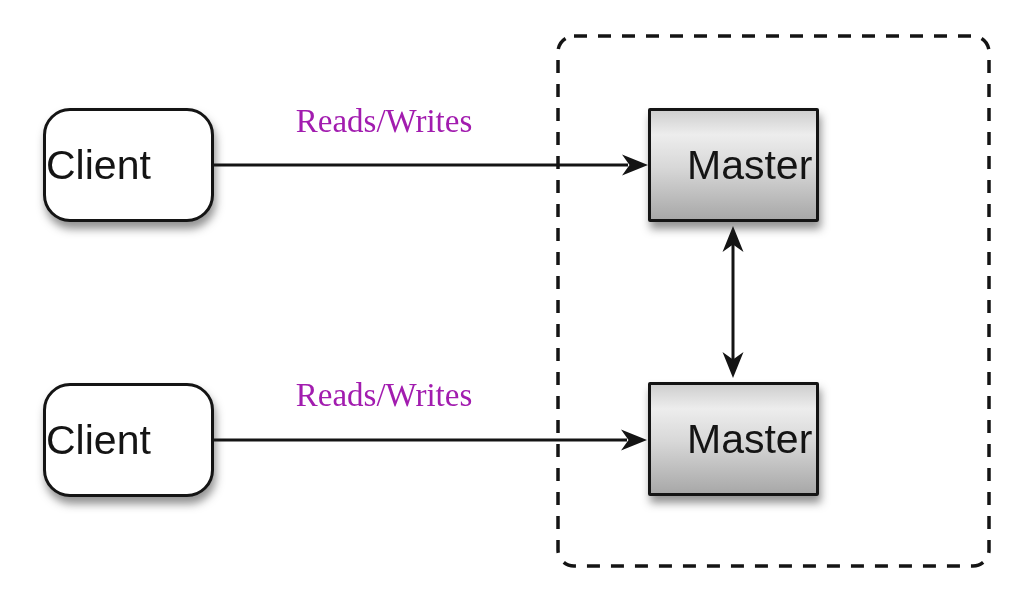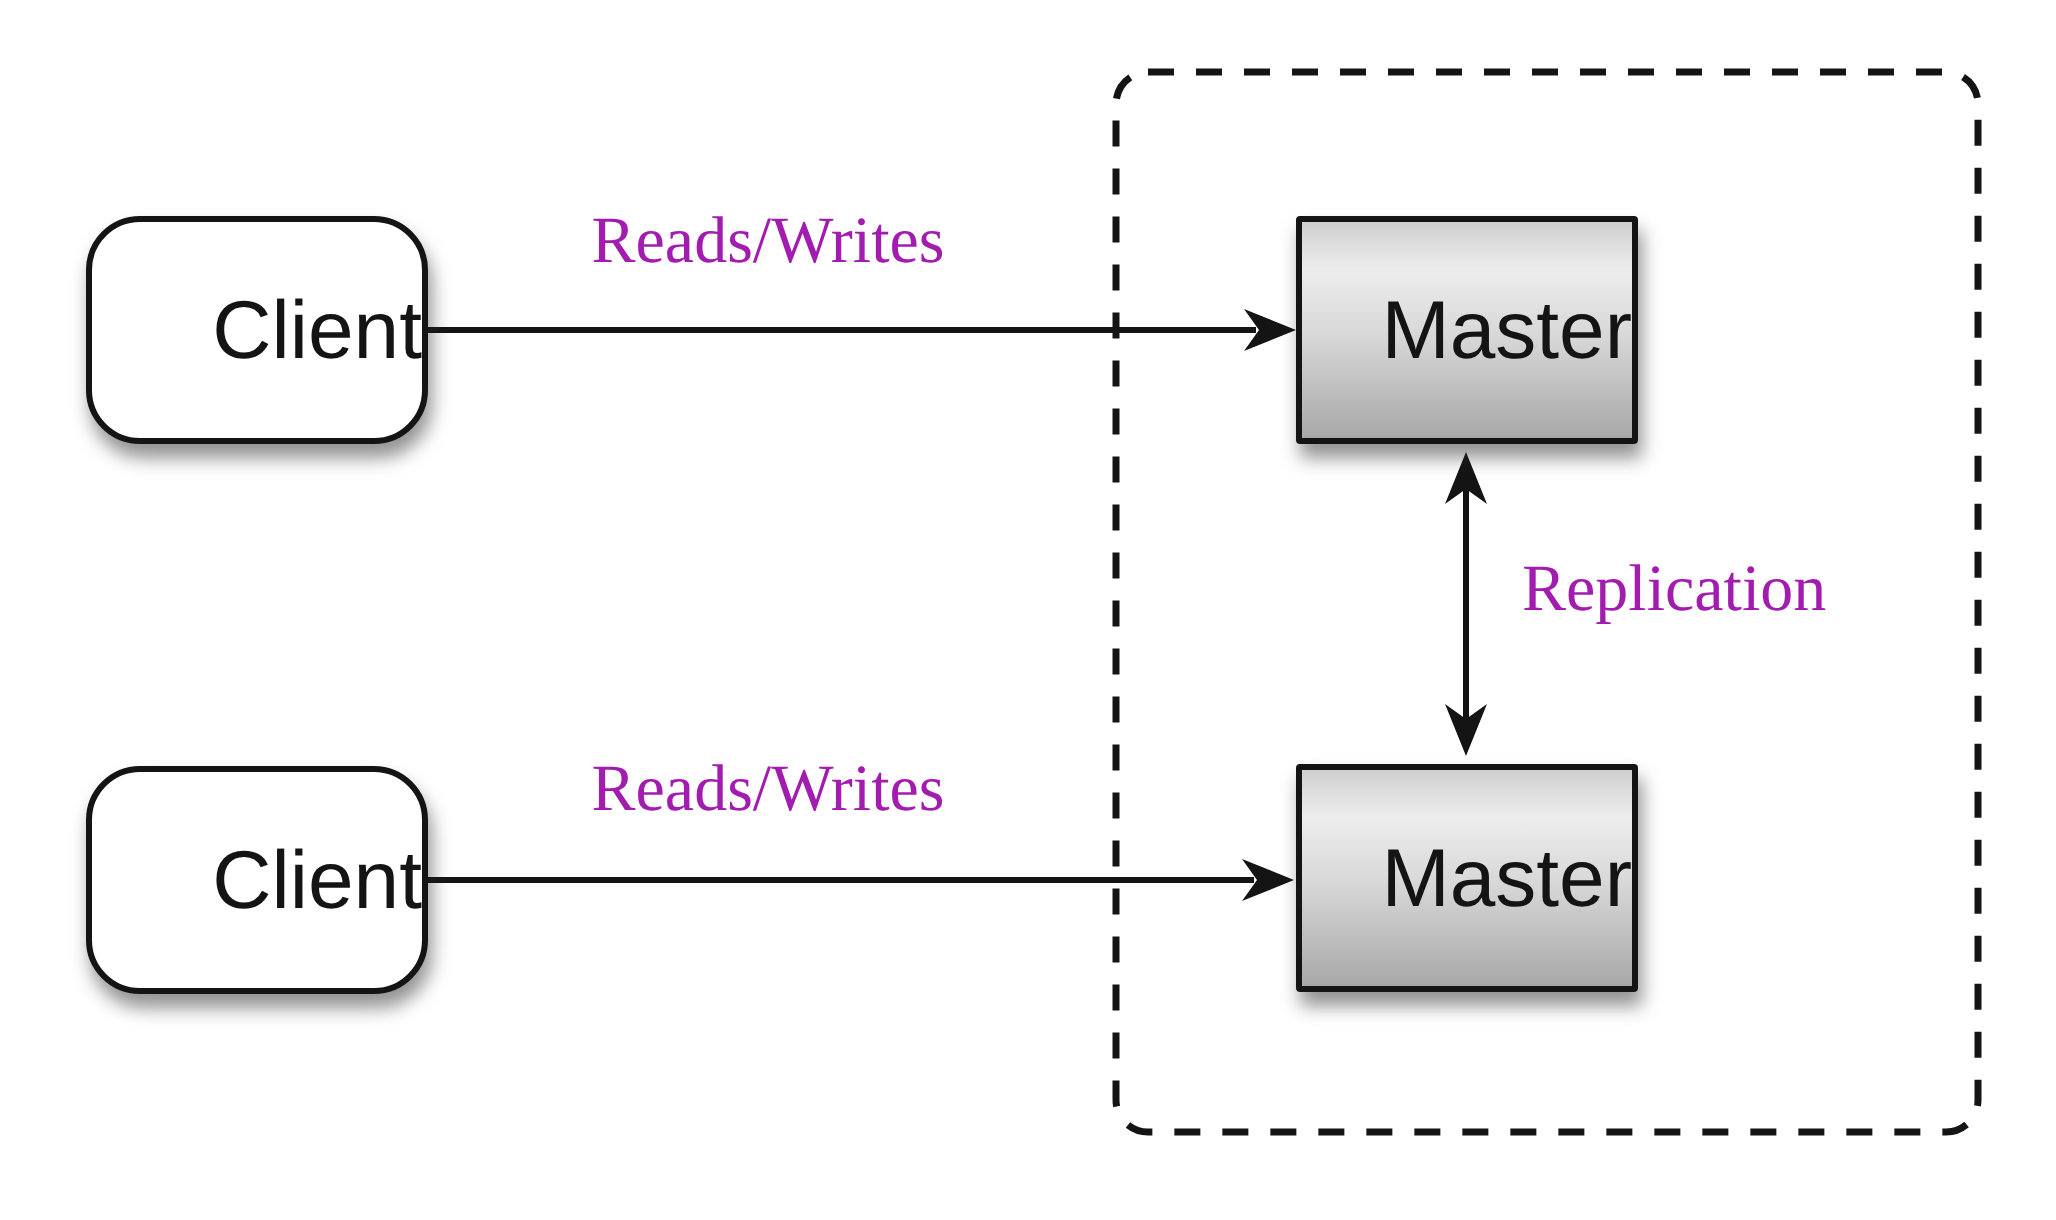--- a/index.html
+++ b/index.html
@@ -25,21 +25,21 @@
     z-index: 1;
   }
   .node {
     position: absolute;
     box-sizing: border-box;
     width: 171px;
     height: 114px;
     border: 3px solid #141414;
     display: flex;
     align-items: center;
-    justify-content: flex-end;
+    justify-content: flex-start;
     font-size: 41px;
     line-height: 1;
     z-index: 2;
     box-shadow: 2px 7px 9px rgba(40, 40, 40, 0.5);
   }
   .client {
     background: #ffffff;
     border-radius: 27px;
   }
   .master {
@@ -103,15 +103,14 @@
   </div>
 
   <div class="node master" id="master-2">
     <span>Master</span>
   </div>
 
   <div class="edge-label" id="label-rw-top">Reads/Writes</div>
 
   <div class="edge-label" id="label-rw-bottom">Reads/Writes</div>
 
-  <div class="edge-label" id="label-replication">Replication</div>
 
 </div>
 
 </body></html>

